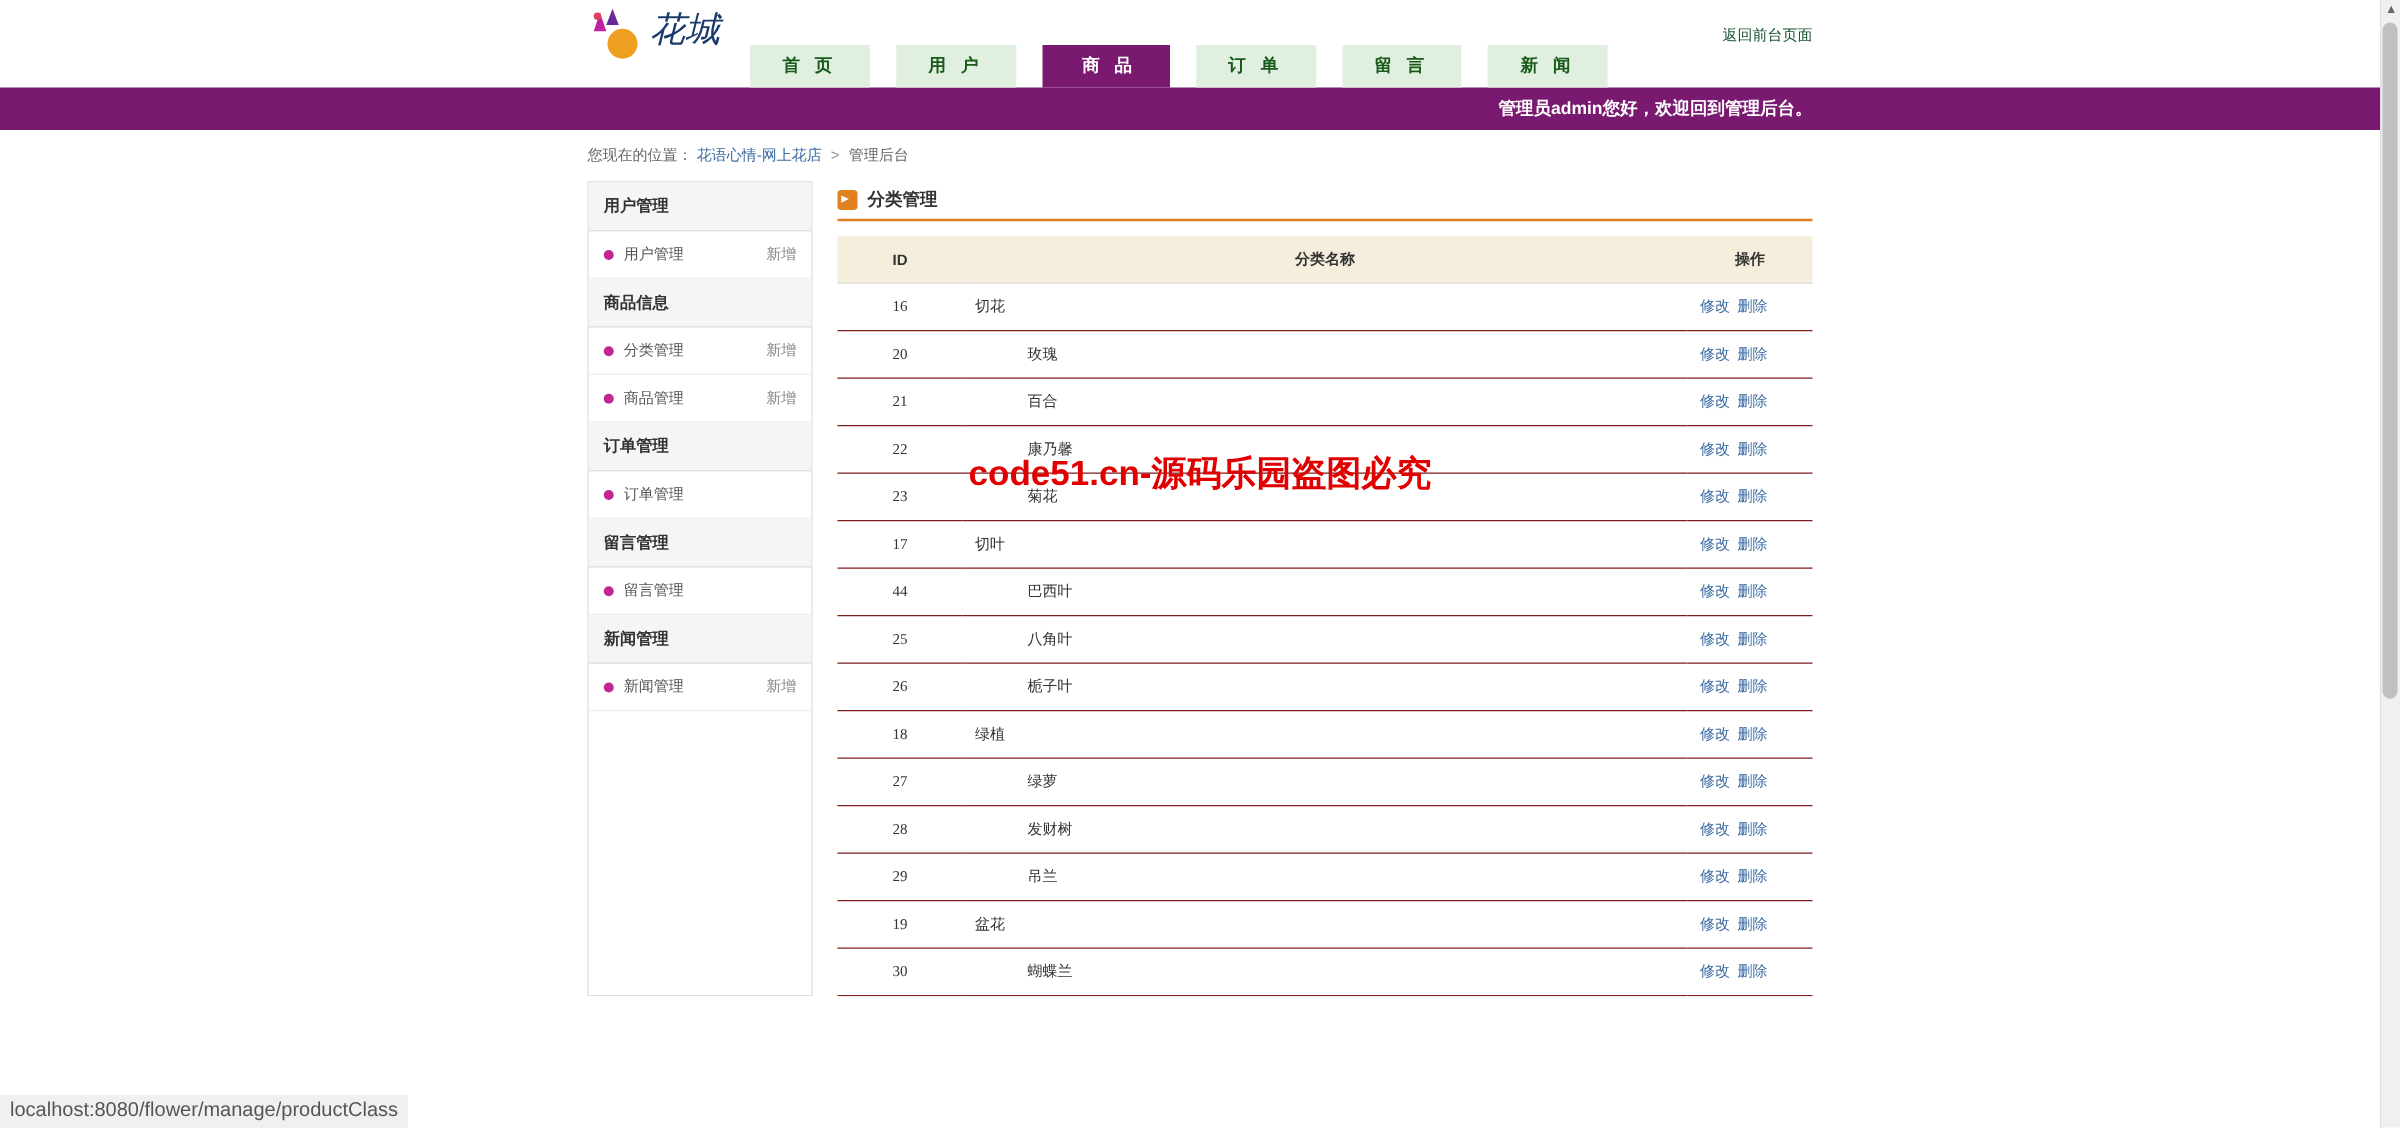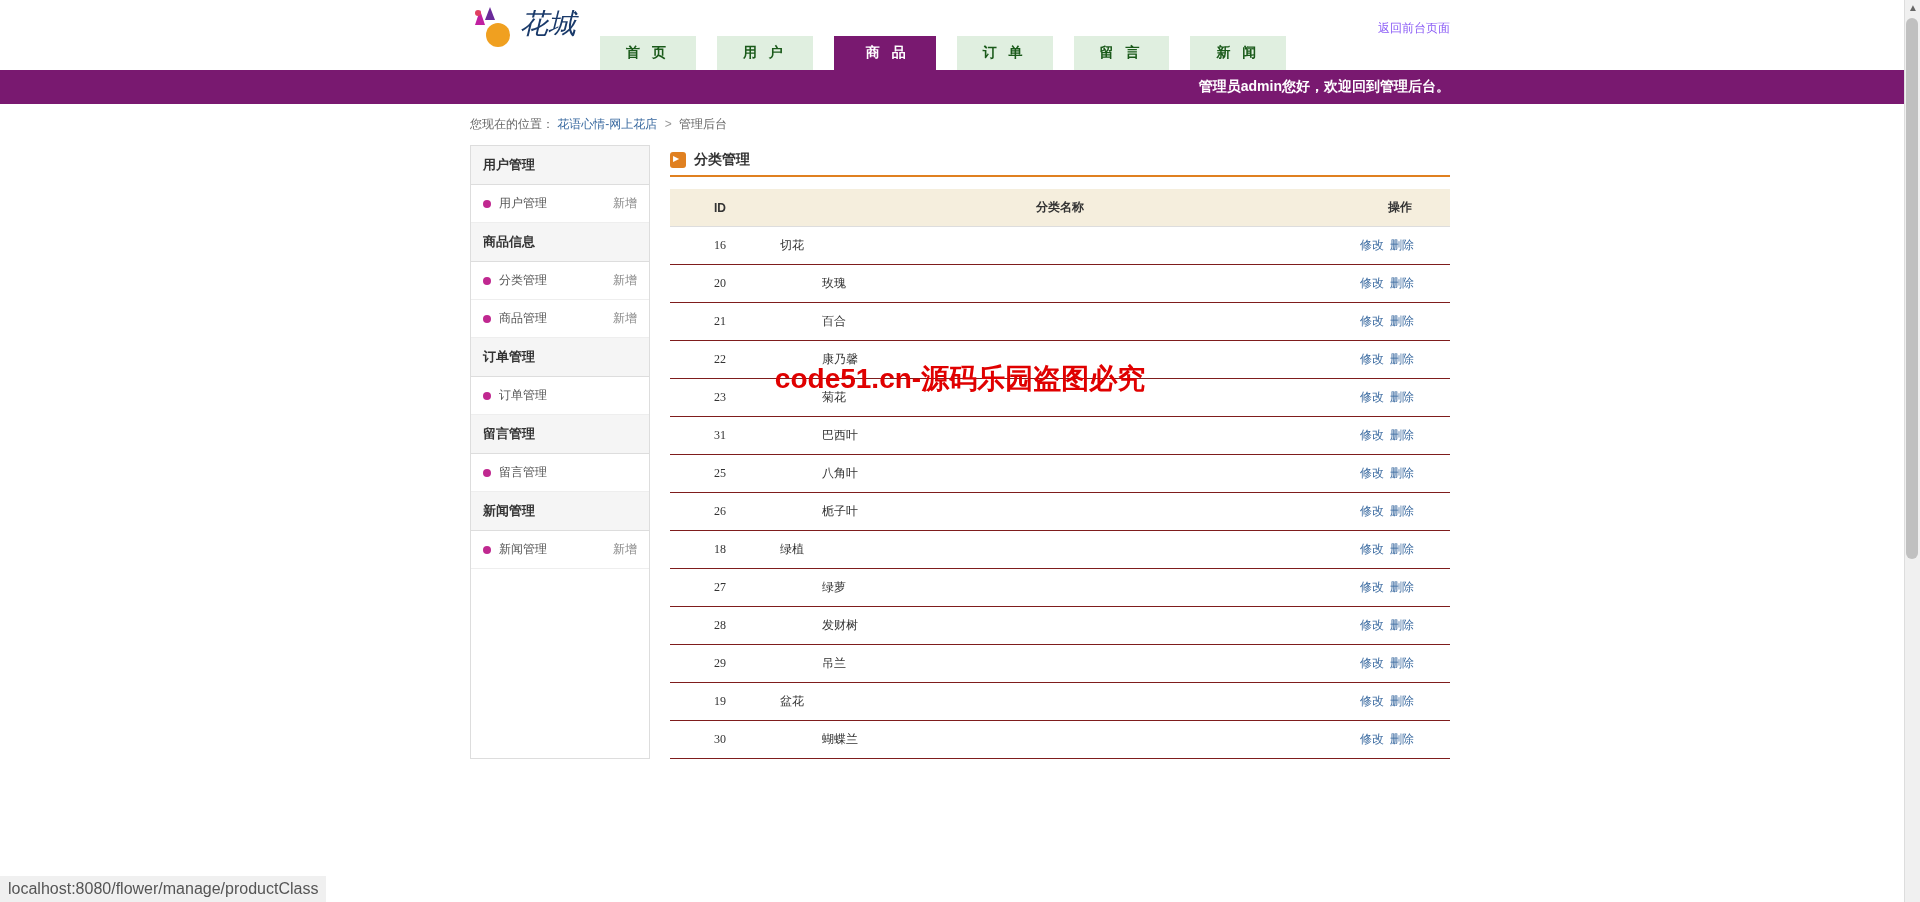--- a/index.html
+++ b/index.html
@@ -4,21 +4,21 @@
   <style>
     * { margin: 0; padding: 0; box-sizing: border-box; }
     body { font-family: "Microsoft YaHei", Arial, sans-serif; font-size: 12px; color: #333; background: #fff; }
     
     .container { width: 980px; margin: 0 auto; }
     
     .header { position: relative; height: 70px; }
     .logo { position: absolute; left: 0; top: 5px; width: 120px; height: 50px; display: flex; align-items: flex-start; }
     .logo-img { width: 45px; height: 45px; position: relative; }
     .logo-text { font-family: "STXingkai", cursive; font-size: 28px; color: #1a3a6a; font-style: italic; margin-left: 5px; }
-    .back-link { position: absolute; right: 0; top: 20px; color: #8b5cf6; cursor: pointer; text-decoration: none; }
+    .back-link { position: absolute; right: 0; top: 20px; color: #14532d; cursor: pointer; text-decoration: none; }
     
     .nav { position: absolute; bottom: 0; left: 130px; display: flex; }
     .nav-item { padding: 8px 26px; background: #e0efe0; color: #1a5a1a; font-size: 14px; font-weight: bold; margin-right: 21px; cursor: pointer; letter-spacing: 4px; }
     .nav-item.active { background: #791970; color: #fff; padding-left: 32px; }
     
     .banner { background: #791970; color: #fff; text-align: right; padding: 8px 0; width: 100%; }
     .banner-inner { width: 980px; margin: 0 auto; padding-right: 0; font-size: 14px; font-weight: bold; }
     
     .breadcrumb { padding: 12px 0; color: #666; }
     .breadcrumb a { color: #3a6aa0; text-decoration: none; cursor: pointer; }
@@ -163,21 +163,26 @@
               <td class="id-cell">22</td>
               <td class="name-cell indent">康乃馨</td>
               <td class="op-cell"><a class="op-link">修改</a> <a class="op-link">删除</a></td>
             </tr>
             <tr>
               <td class="id-cell">23</td>
               <td class="name-cell indent">菊花</td>
               <td class="op-cell"><a class="op-link">修改</a> <a class="op-link">删除</a></td>
             </tr>
             <tr>
-              <td class="id-cell">31</td>
+              <td class="id-cell">17</td>
+              <td class="name-cell">切叶</td>
+              <td class="op-cell"><a class="op-link">修改</a> <a class="op-link">删除</a></td>
+            </tr>
+            <tr>
+              <td class="id-cell">44</td>
               <td class="name-cell indent">巴西叶</td>
               <td class="op-cell"><a class="op-link">修改</a> <a class="op-link">删除</a></td>
             </tr>
             <tr>
               <td class="id-cell">25</td>
               <td class="name-cell indent">八角叶</td>
               <td class="op-cell"><a class="op-link">修改</a> <a class="op-link">删除</a></td>
             </tr>
             <tr>
               <td class="id-cell">26</td>

